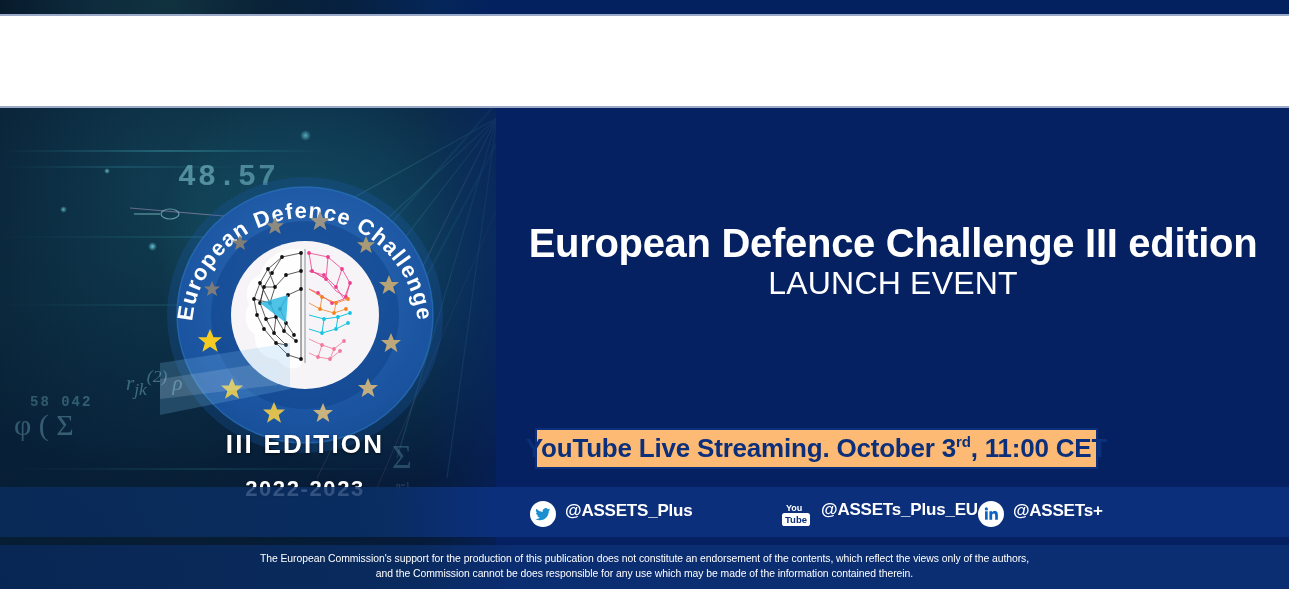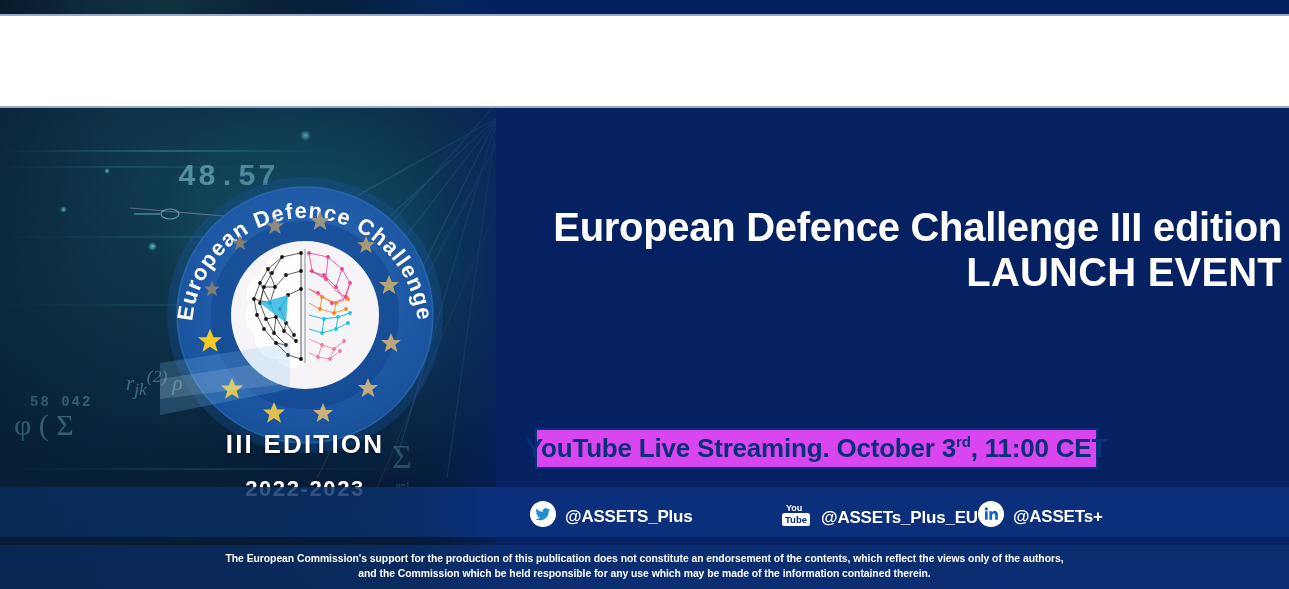--- a/index.html
+++ b/index.html
@@ -67,50 +67,50 @@
 
   
   .badge-wrap{position:absolute;left:160px;top:55px;width:290px;height:300px;z-index:3;}
   .badge-caption{position:absolute;left:150px;top:322px;width:310px;text-align:center;z-index:3;}
   .cap1{font-size:26px;font-weight:bold;color:#ffffff;letter-spacing:2.2px;line-height:1.1;
         text-shadow:0 1px 3px rgba(0,0,0,.6);}
   .cap2{font-size:22px;font-weight:bold;color:#ffffff;letter-spacing:1.6px;margin-top:17px;
         text-shadow:0 1px 3px rgba(0,0,0,.6);}
 
   
-  .title{position:absolute;left:504px;top:97px;width:778px;text-align:right;z-index:4;}
+  .title{position:absolute;left:504px;top:113px;width:778px;text-align:center;z-index:4;}
   .title .l1{font-size:40px;font-weight:bold;color:#fff;letter-spacing:-.3px;line-height:1.12;white-space:nowrap;}
-  .title .l2{font-size:40px;font-weight:bold;color:#fff;letter-spacing:.2px;line-height:1.12;}
-
-  .streambox{position:absolute;left:535px;top:320px;width:563px;height:41px;background:#d946ef;
+  .title .l2{font-size:32px;font-weight:normal;color:#fff;letter-spacing:.2px;line-height:1.12;}
+
+  .streambox{position:absolute;left:535px;top:320px;width:563px;height:41px;background:#fdba74;
      border:2px solid #0b2f7a;display:flex;align-items:center;justify-content:center;z-index:4;}
   .streambox .st{font-size:26px;font-weight:bold;color:#0b2f7a;letter-spacing:-.2px;white-space:nowrap;}
   .streambox sup{font-size:15px;}
 
   .joinus{position:absolute;left:504px;top:381px;width:640px;text-align:center;z-index:4;
      font-size:38px;font-weight:bold;color:#fff;}
   .weburl{position:absolute;left:504px;top:448px;width:680px;text-align:right;z-index:4;
      font-size:21px;font-weight:bold;color:#fff;letter-spacing:-.2px;}
 
   
   .socialbar{position:absolute;left:0;top:487px;width:1289px;height:50px;z-index:5;
      background:linear-gradient(90deg,rgba(10,45,95,.80) 0%,rgba(10,48,105,.84) 30%,#0b2f7a 38%,#0b2f7a 100%);
      display:flex;align-items:center;}
   .hashtag{position:absolute;left:134px;top:500px;font-size:27px;font-weight:bold;color:#fff;
      letter-spacing:-.4px;z-index:6;text-shadow:0 1px 3px rgba(0,0,0,.35);}
   .handles{position:absolute;left:530px;top:500px;display:flex;align-items:center;gap:0;z-index:6;}
-  .handle{display:flex;align-items:flex-end;gap:9px;}
+  .handle{display:flex;align-items:flex-start;gap:9px;}
   .handle .hlabel{font-size:17px;font-weight:bold;color:#fff;letter-spacing:-.2px;white-space:nowrap;}
   .ic{flex:0 0 auto;display:block;}
 
   
   .disclaimer{position:absolute;left:0;top:545px;width:1289px;height:44px;z-index:5;
      background:linear-gradient(90deg,rgba(9,40,88,.88) 0%,rgba(10,44,98,.92) 32%,#0b2d72 40%,#0b2d72 100%);
      display:flex;flex-direction:column;align-items:center;justify-content:center;}
-  .disclaimer div{font-size:10.4px;font-weight:bold;color:#fff;line-height:1.42;text-align:center;
+  .disclaimer div{font-size:10.4px;font-weight:normal;color:#fff;line-height:1.42;text-align:center;
      letter-spacing:-.05px;white-space:nowrap;}
 </style>
 </head>
 <body>
 
 <div class="stage">
 
   <div class="top-strip">
     <div class="tstrip-dark"></div>
   </div>
@@ -471,16 +471,16 @@
         <rect x="7" y="10.3" width="2.7" height="8.4" fill="#0a66c2"></rect>
         <circle cx="8.35" cy="7.9" r="1.6" fill="#0a66c2"></circle>
         <path d="M11.4 10.3h2.6v1.15h.04c.36-.66 1.25-1.36 2.57-1.36 2.75 0 3.26 1.74 3.26 4v4.61h-2.72v-4.09c0-.98-.02-2.23-1.39-2.23-1.39 0-1.6 1.06-1.6 2.16v4.16H11.4z" fill="#0a66c2"></path>
       </svg>
       <span class="hlabel">@ASSETs+</span>
     </div>
   </div>
 
   <div class="disclaimer">
     <div>The European Commission's support for the production of this publication does not constitute an endorsement of the contents, which reflect the views only of the authors,</div>
-    <div>and the Commission which be held responsible for any use which may be made of the information contained therein.</div>
+    <div>and the Commission cannot be does responsible for any use which may be made of the information contained therein.</div>
   </div>
 
 </div>
 
 </body></html>

